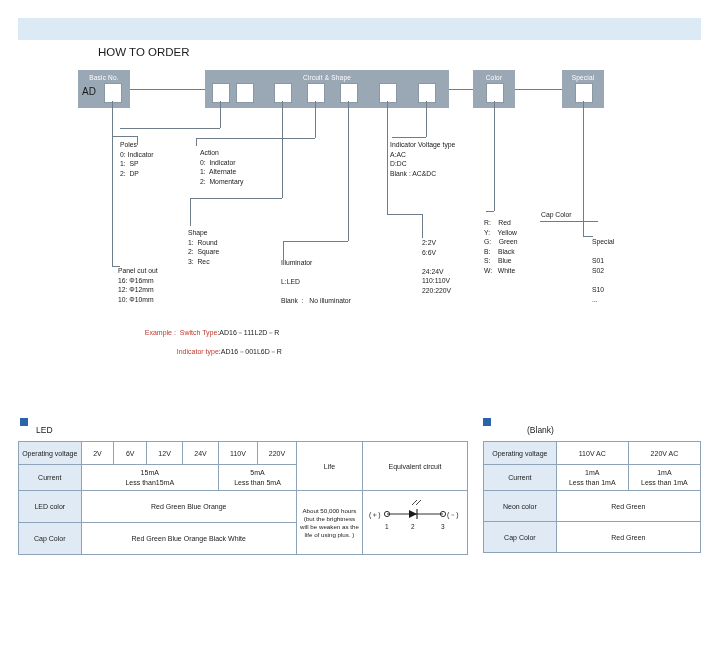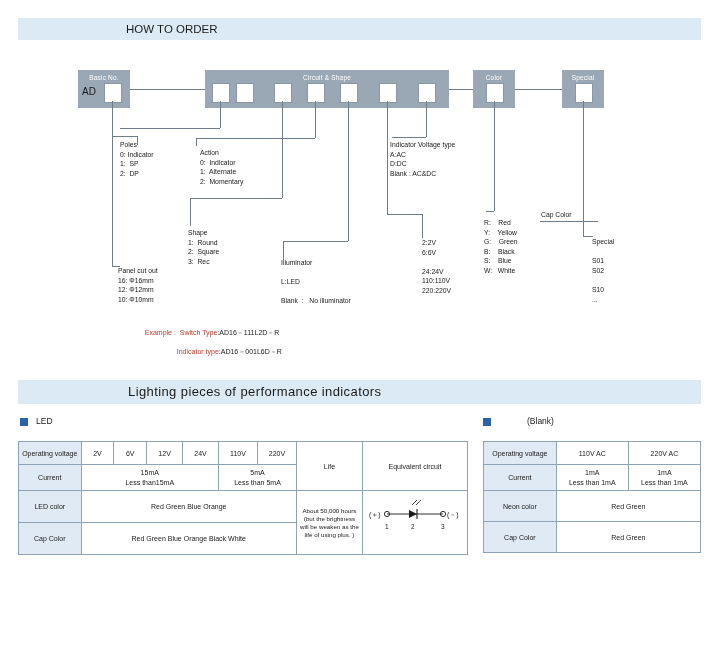--- a/index.html
+++ b/index.html
@@ -12,21 +12,21 @@
 
   
   .band{
     position:absolute;background:#dbeaf5;height:22px;
   }
   .band .btxt{
     position:absolute;left:0;top:0;height:22px;line-height:22px;
     font-size:11.5px;color:#1b1b1b;white-space:nowrap;
   }
   #band1{left:18px;top:18px;width:683px;}
-  #band1 .btxt{left:108px;}
+  #band1 .btxt{left:80px;margin-top:23px;}
   #band2{left:18px;top:380px;width:683px;height:24px;}
   #band2 .btxt{left:110px;height:24px;line-height:24px;font-size:13px;letter-spacing:.4px;}
 
   
   .blk{
     position:absolute;background:#9aa7b5;
   }
   .blk .cap{
     position:absolute;top:4px;left:0;width:100%;text-align:center;
     font-size:6.5px;color:#ffffff;letter-spacing:.2px;
@@ -46,21 +46,21 @@
   }
 
   .ex{
     position:absolute;font-size:7px;color:#2f5fa8;white-space:pre;
   }
   .ex .k{color:#c0392b;}
   .ex .v{color:#1a1a1a;}
 
   
   .sq{position:absolute;width:8px;height:8px;background:#2b63a8;}
-  .sqlbl{position:absolute;font-size:8.5px;color:#1a1a1a;}
+  .sqlbl{position:absolute;font-size:8.5px;color:#1a1a1a;margin-top:9px;}
 
   table.t{
     position:absolute;border-collapse:collapse;
     font-size:7px;color:#1a1a1a;background:#fff;
   }
   table.t td{
     border:1px solid #8fa3b8;text-align:center;vertical-align:middle;
     padding:0 2px;
   }
   table.t td.h{background:#dfeaf4;}
@@ -190,23 +190,20 @@
 S10
 ...</div>
 
   <div class="ex" style="left:137px;top:321px;">
     <span class="k">Example :  Switch Type</span><span class="v">:AD16－111L2D－R</span>
   </div>
   <div class="ex" style="left:169px;top:340px;">
     <span class="k">Indicator type</span><span class="v">:AD16－001L6D－R</span>
   </div>
 
-  <div class="band" id="band2">
-    <div class="btxt">Lighting pieces of performance indicators</div>
-  </div>
 
   <div class="sq" style="left:20px;top:418px;"></div>
   <div class="sqlbl" style="left:36px;top:416px;">LED</div>
 
   <div class="sq" style="left:483px;top:418px;"></div>
   <div class="sqlbl" style="left:527px;top:416px;">(Blank)</div>
 
   <table class="t" style="left:18px;top:441px;width:450px;">
     <tbody>
         <tr>

